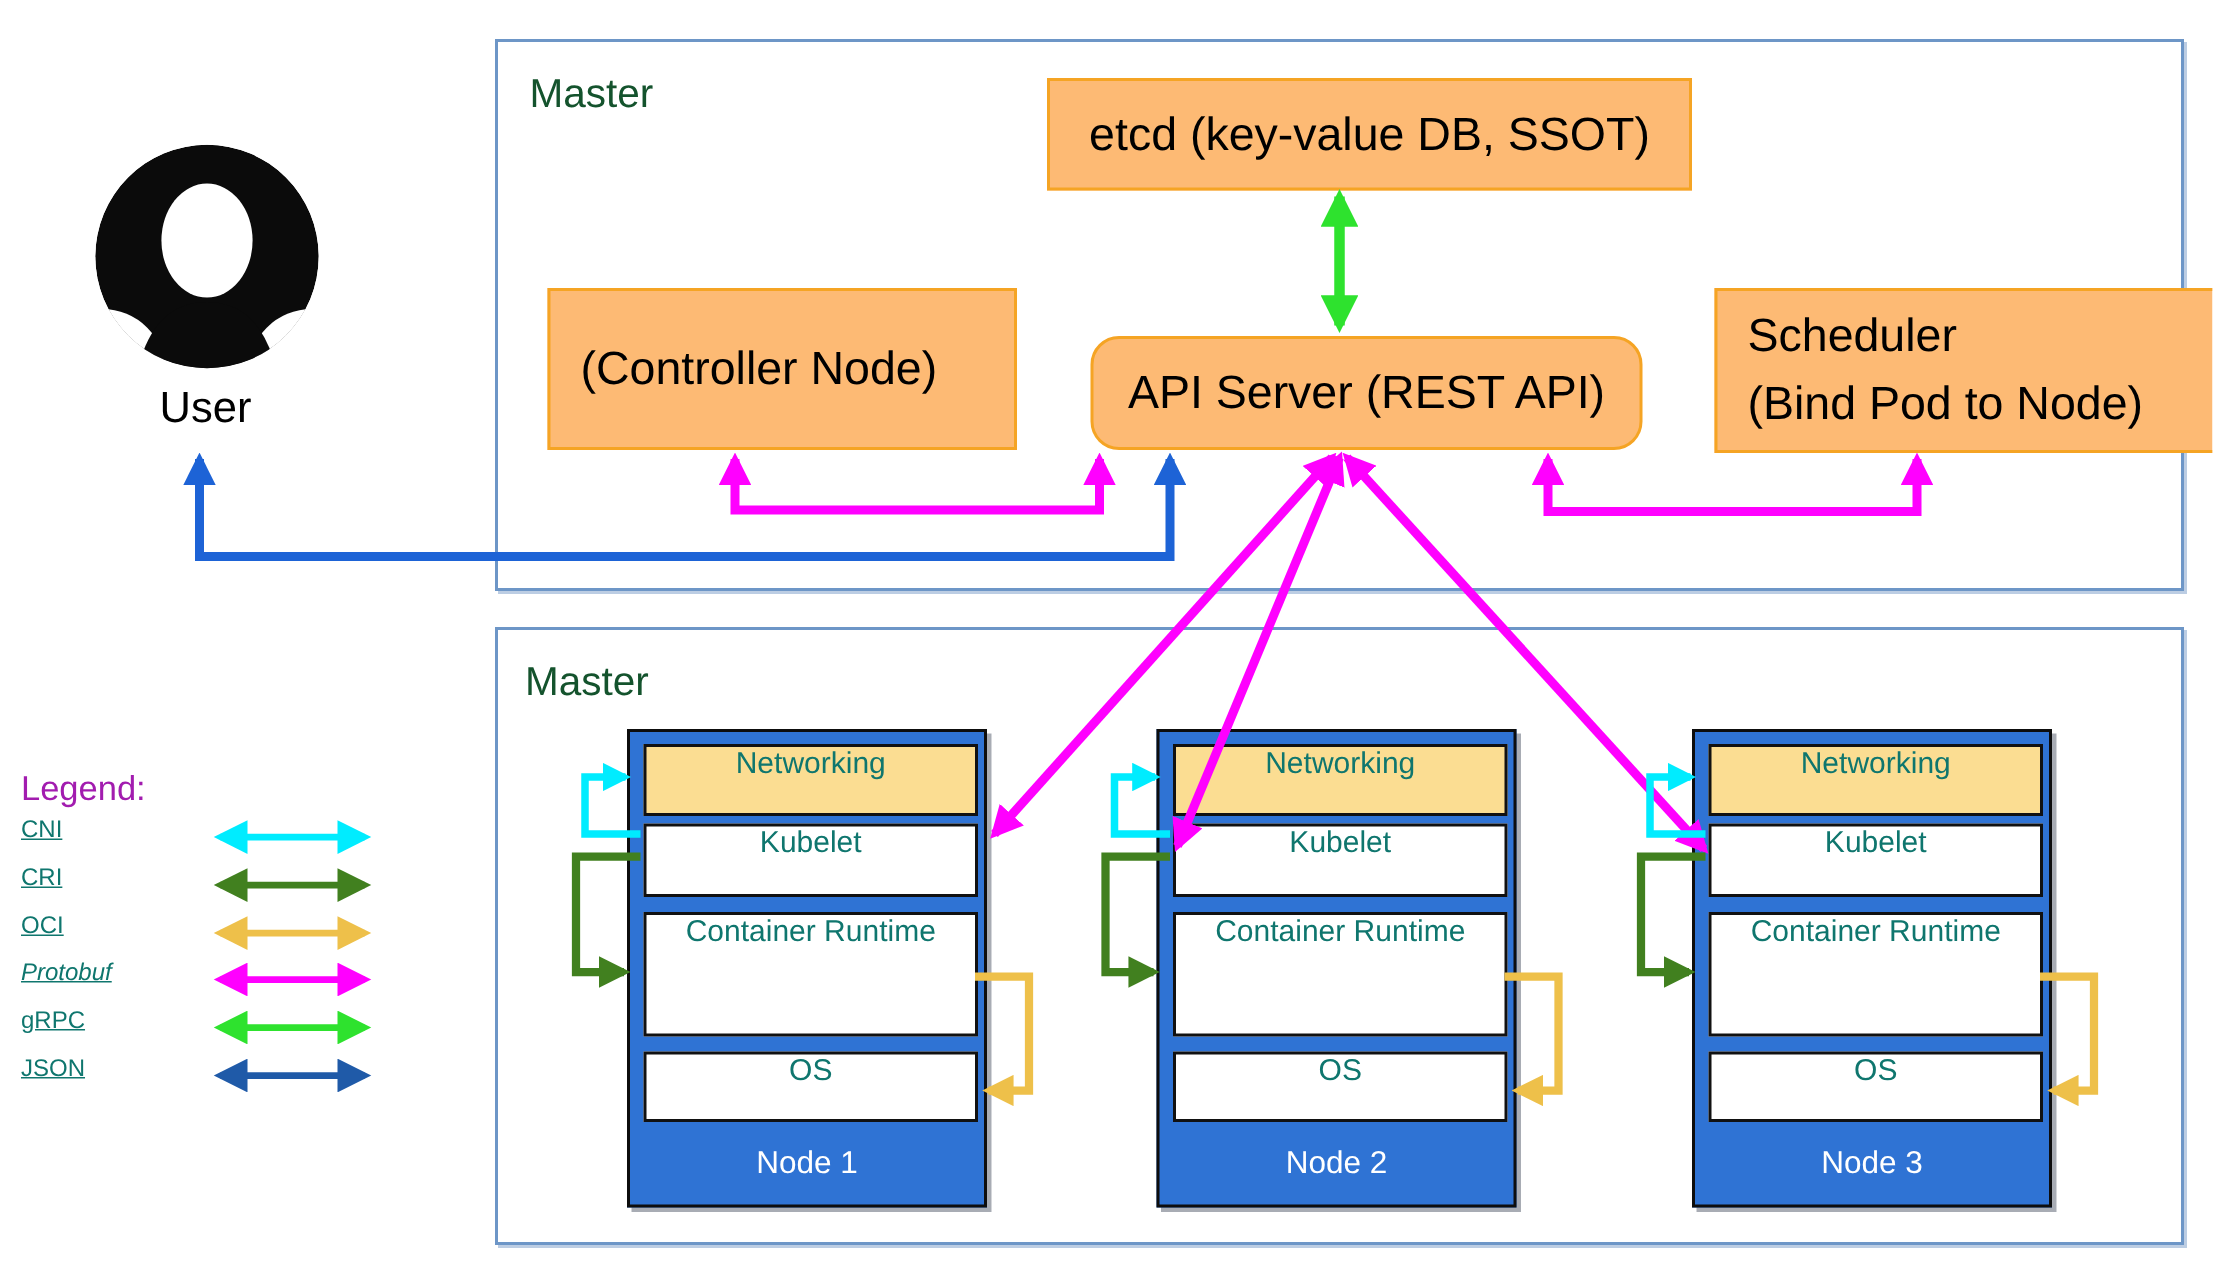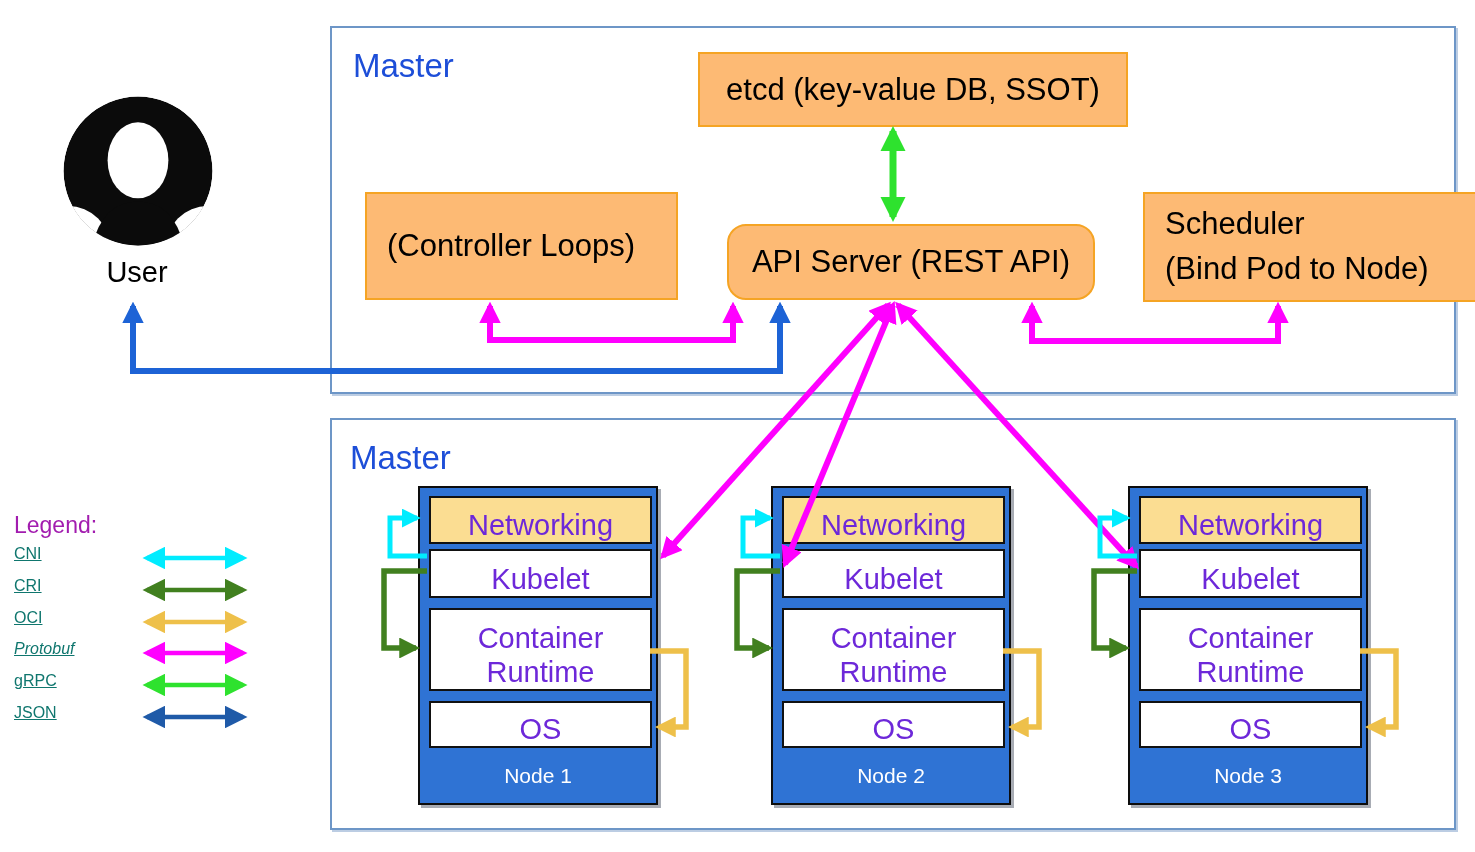--- a/index.html
+++ b/index.html
@@ -4,39 +4,39 @@
 <style>
   html,body{margin:0;padding:0;background:#fff;}
   .canvas{position:relative;width:1475px;height:852px;background:#fff;
           font-family:"Liberation Sans",sans-serif;color:#000;overflow:hidden;}
 
   
   .section{position:absolute;border:2px solid #6d96c7;background:#fff;
            box-shadow:2px 2px 0 #bccde3;}
   #master-section{left:330px;top:26px;width:1122px;height:364px;}
   #nodes-section{left:330px;top:418px;width:1122px;height:408px;}
-  .section-title{position:absolute;font-size:33px;line-height:1.1;color:#1d4ed8;}
+  .section-title{position:absolute;font-size:27px;line-height:1.1;color:#14532d;}
 
   
   .obox{position:absolute;border:2px solid #f5a424;background:#fdba74;font-size:31px;margin-left:18px;}
   .obox.center{display:flex;align-items:center;justify-content:center;text-align:center;}
   .obox.left{display:flex;flex-direction:column;justify-content:center;
              padding-left:20px;line-height:1.45;}
   #etcd-box{left:348px;top:24px;width:426px;height:71px;}
   #cm-box{left:15px;top:164px;width:289px;height:104px;}
   #api-box{left:377px;top:196px;width:364px;height:72px;border-radius:19px;}
   #sched-box{left:793px;top:164px;width:313px;height:106px;}
 
   
   .node{position:absolute;top:66px;width:236px;height:315px;background:#2f73d4;
         border:2px solid #0d0d0d;box-shadow:3px 3px 0 rgba(62,72,88,.45);}
   #node-1{left:86px;} #node-2{left:439px;} #node-3{left:796px;}
   .layer{position:absolute;left:9px;width:219px;background:#fff;border:2px solid #111;
-         display:flex;align-items:flex-end;justify-content:center;text-align:center;
-         font-size:29px;line-height:1.15;color:#6d28d9;}
+         display:flex;align-items:flex-start;justify-content:center;text-align:center;
+         font-size:20px;line-height:1.15;color:#0f766e;}
   .layer.networking{top:8px;height:44px;background:#fbdd92;}
   .layer.kubelet{top:61px;height:45px;}
   .layer.runtime{top:120px;height:79px;}
   .layer.os{top:213px;height:43px;}
   .node-label{position:absolute;left:0;right:0;top:276px;text-align:center;
               color:#fff;font-size:21px;}
 
   
   #user-avatar{position:absolute;left:62px;top:95px;width:152px;height:152px;}
   #user-label{position:absolute;left:62px;top:256px;width:150px;text-align:center;
@@ -59,21 +59,21 @@
 <div class="canvas">
 
   <div class="section" id="master-section">
     <div class="section-title" style="left:21px;top:20px;">Master</div>
 
     <div class="obox center" id="etcd-box">
       <span>etcd (key-value DB, SSOT)</span>
     </div>
 
     <div class="obox left" id="cm-box">
-      <span>(Controller Loops)</span>
+      <span>(Controller Node)</span>
     </div>
 
     <div class="obox center" id="api-box">
       <span>API Server (REST API)</span>
     </div>
 
     <div class="obox left" id="sched-box">
       <span>Scheduler</span>
       <span>(Bind Pod to Node)</span>
     </div>

